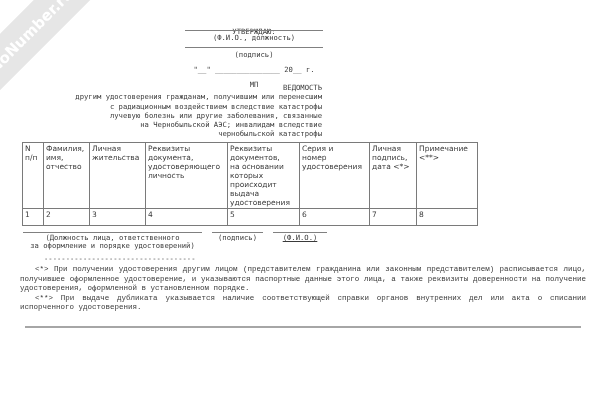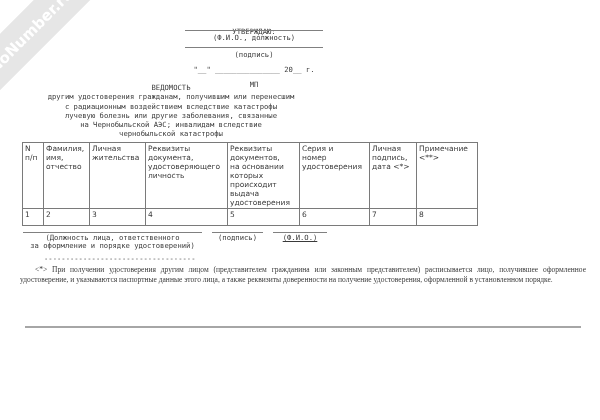--- a/index.html
+++ b/index.html
@@ -3,38 +3,38 @@
 <meta charset="utf-8">
 <style>
   html,body{margin:0;padding:0;}
   body{
     width:600px;height:420px;position:relative;overflow:hidden;
     background:#ffffff;color:#333;
     font-family:"DejaVu Sans Mono", monospace;
   }
   .abs{position:absolute;}
   .mono{font-family:"DejaVu Sans Mono", monospace;font-size:7.2px;line-height:8px;color:#3a3a3a;}
-  .sans{font-family:Liberation Serif, serif;color:#3a3a3a;}
+  .sans{font-family:Liberation Mono, monospace;color:#3a3a3a;}
   .center{text-align:center;}
   .pre{white-space:pre-line;}
   .rule{border-top:1px solid #808080;height:0;}
   
   .watermark{
     left:-54px;top:11px;width:170px;height:40px;
     background:#e6e6e6;transform:rotate(-45deg);
     display:flex;align-items:center;justify-content:center;
   }
   .watermark span{
     font-family:"DejaVu Sans", sans-serif;font-weight:bold;font-size:15px;color:#ffffff;
   }
   
   .approval{width:138px;left:185px;}
   
   .doc-title{left:20px;top:83px;width:302px;}
-  .doc-title div{line-height:9.3px;}
+  .doc-title div{line-height:9.3px;text-align:right;}
   
   table.reg{
     left:22px;top:142px;position:absolute;border-collapse:collapse;table-layout:fixed;
   }
   table.reg th,table.reg td{
     border:1px solid #7a7a7a;vertical-align:top;text-align:left;
     font-family:"DejaVu Sans", sans-serif;font-weight:normal;
     font-size:7.5px;line-height:9px;padding:1px 2px;color:#3a3a3a;
   }
   table.reg th{height:60px;}
@@ -127,15 +127,16 @@
 <div class="abs rule" style="left:212px;top:232px;width:51px;"></div>
 <div class="abs rule" style="left:273px;top:232px;width:54px;"></div>
 <div class="abs mono center pre sig-caption" style="left:23px;top:234px;width:179px;">(Должность лица, ответственного
 за оформление и порядке удостоверений)</div>
 <div class="abs mono center sig-caption" style="left:212px;top:234px;width:51px;">(подпись)</div>
 <div class="abs mono center sig-caption" style="left:273px;top:234px;width:54px;text-decoration:underline;">(Ф.И.О.)</div>
 
 <div class="abs mono" style="left:44px;top:255px;">-----------------------------------</div>
 <div class="abs sans notes">
   <p>&lt;*&gt; При получении удостоверения другим лицом (представителем гражданина или законным представителем) расписывается лицо, получившее оформленное удостоверение, и указываются паспортные данные этого лица, а также реквизиты доверенности на получение удостоверения, оформленной в установленном порядке.</p>
+  <p>&lt;**&gt; При выдаче дубликата указывается наличие соответствующей справки органов внутренних дел или акта о списании испорченного удостоверения.</p>
 </div>
 
 <div class="abs bottom-rule"></div>
 
 </body></html>

